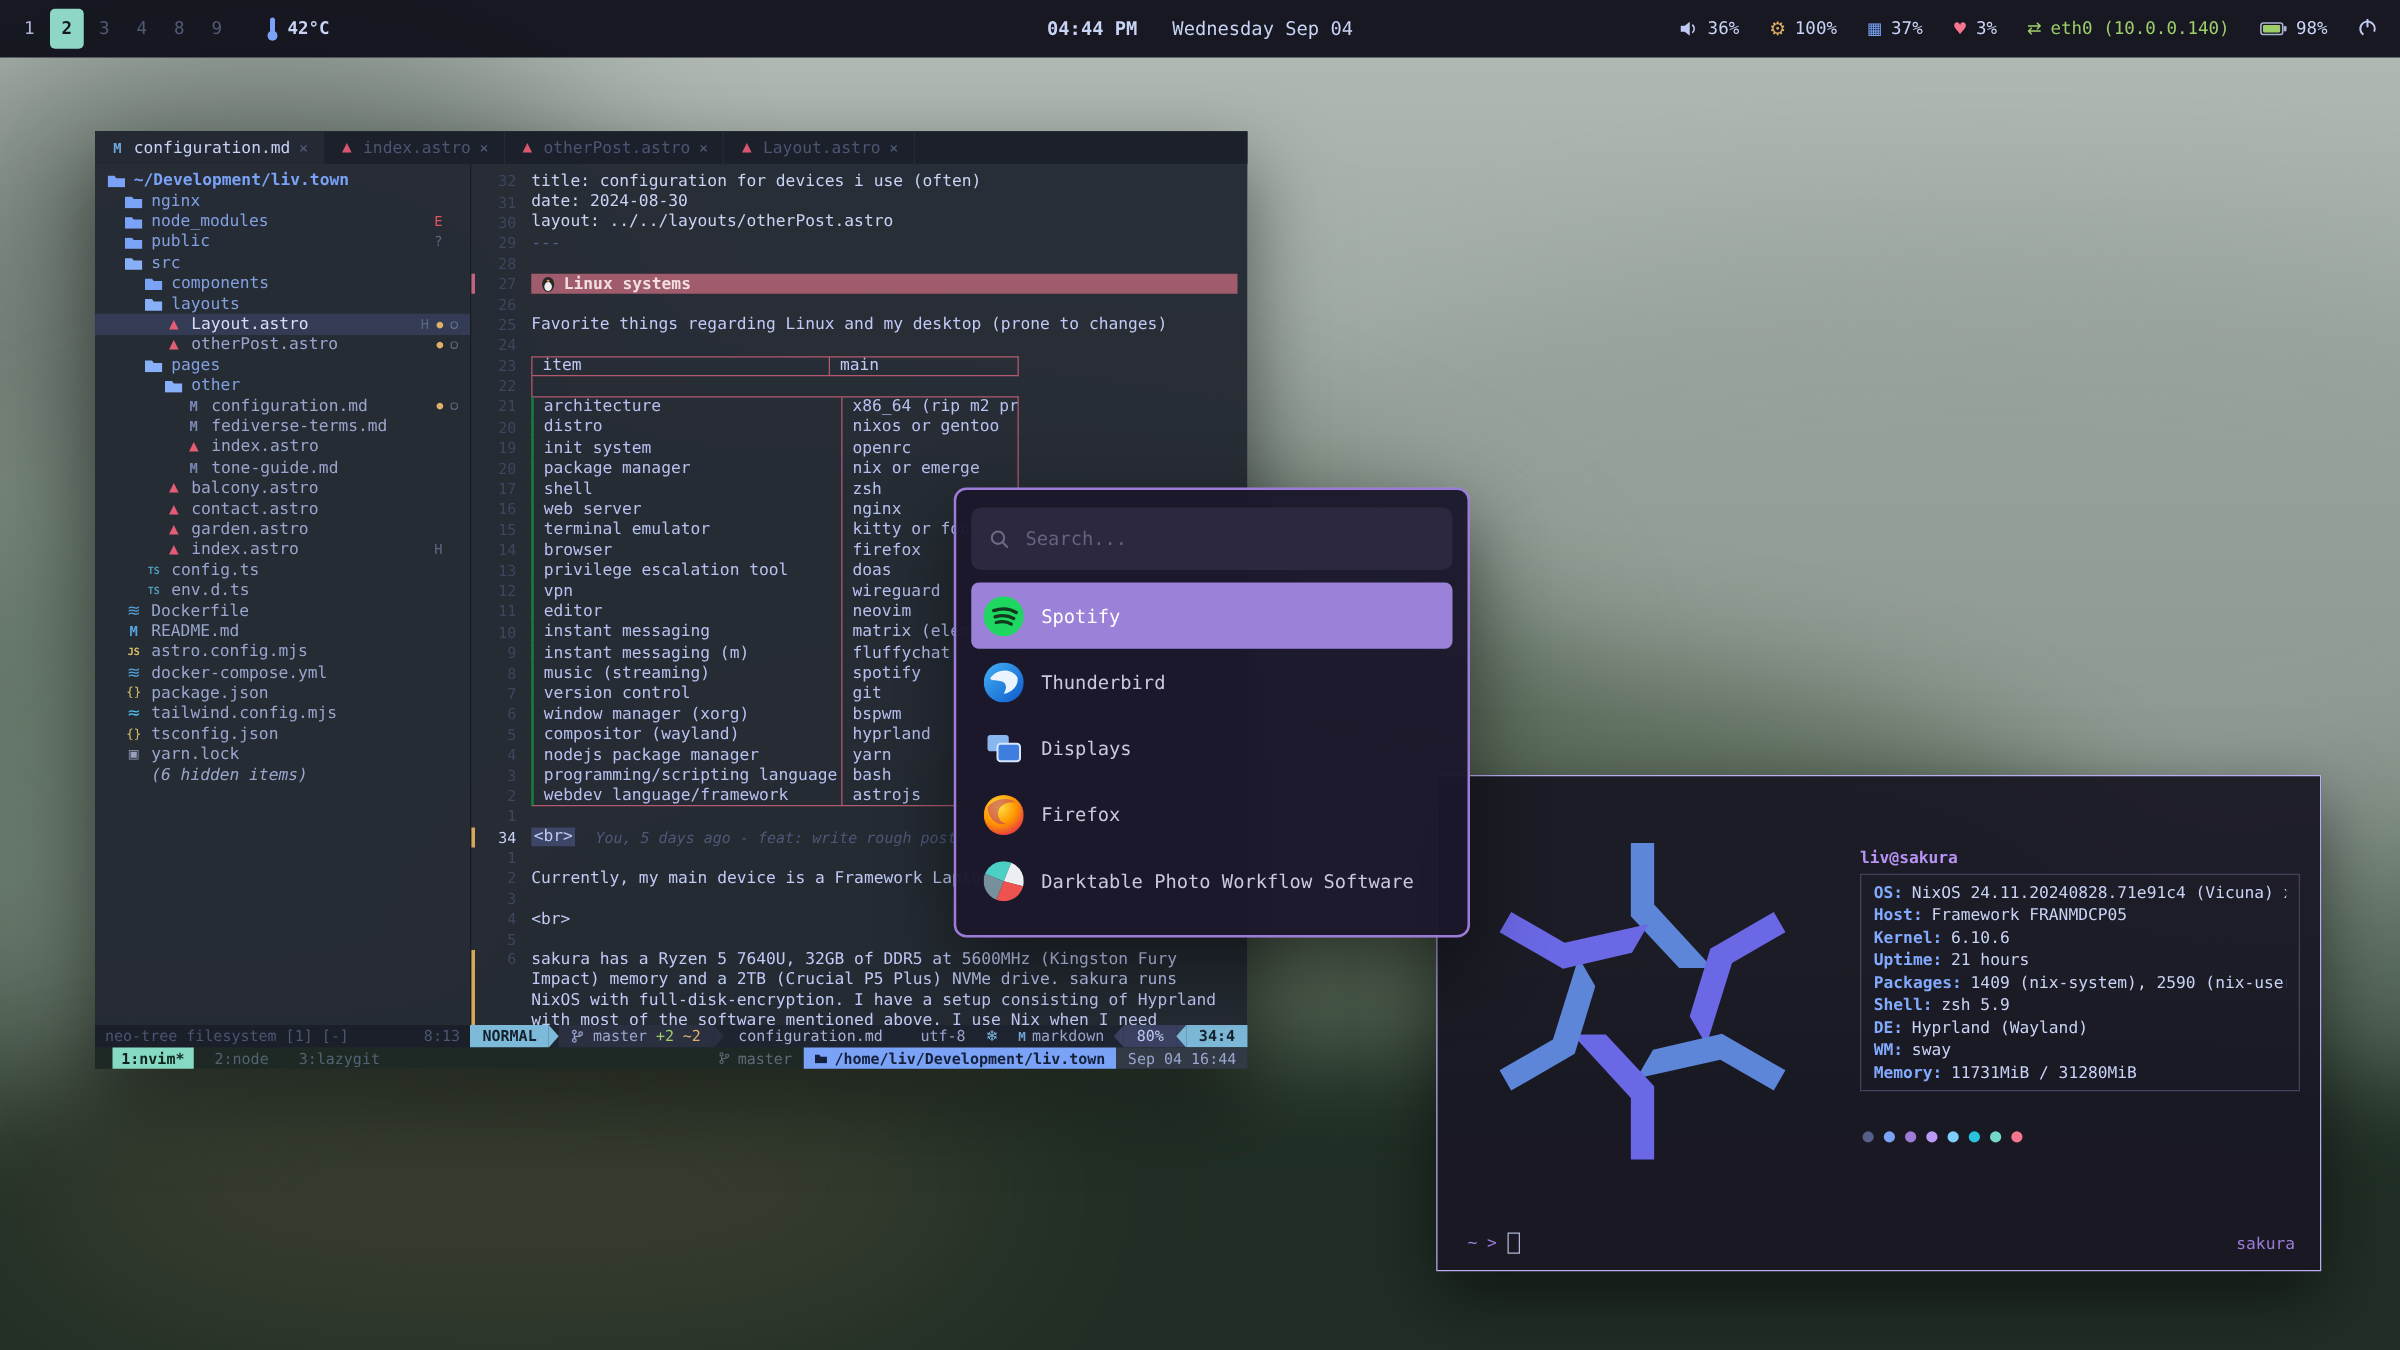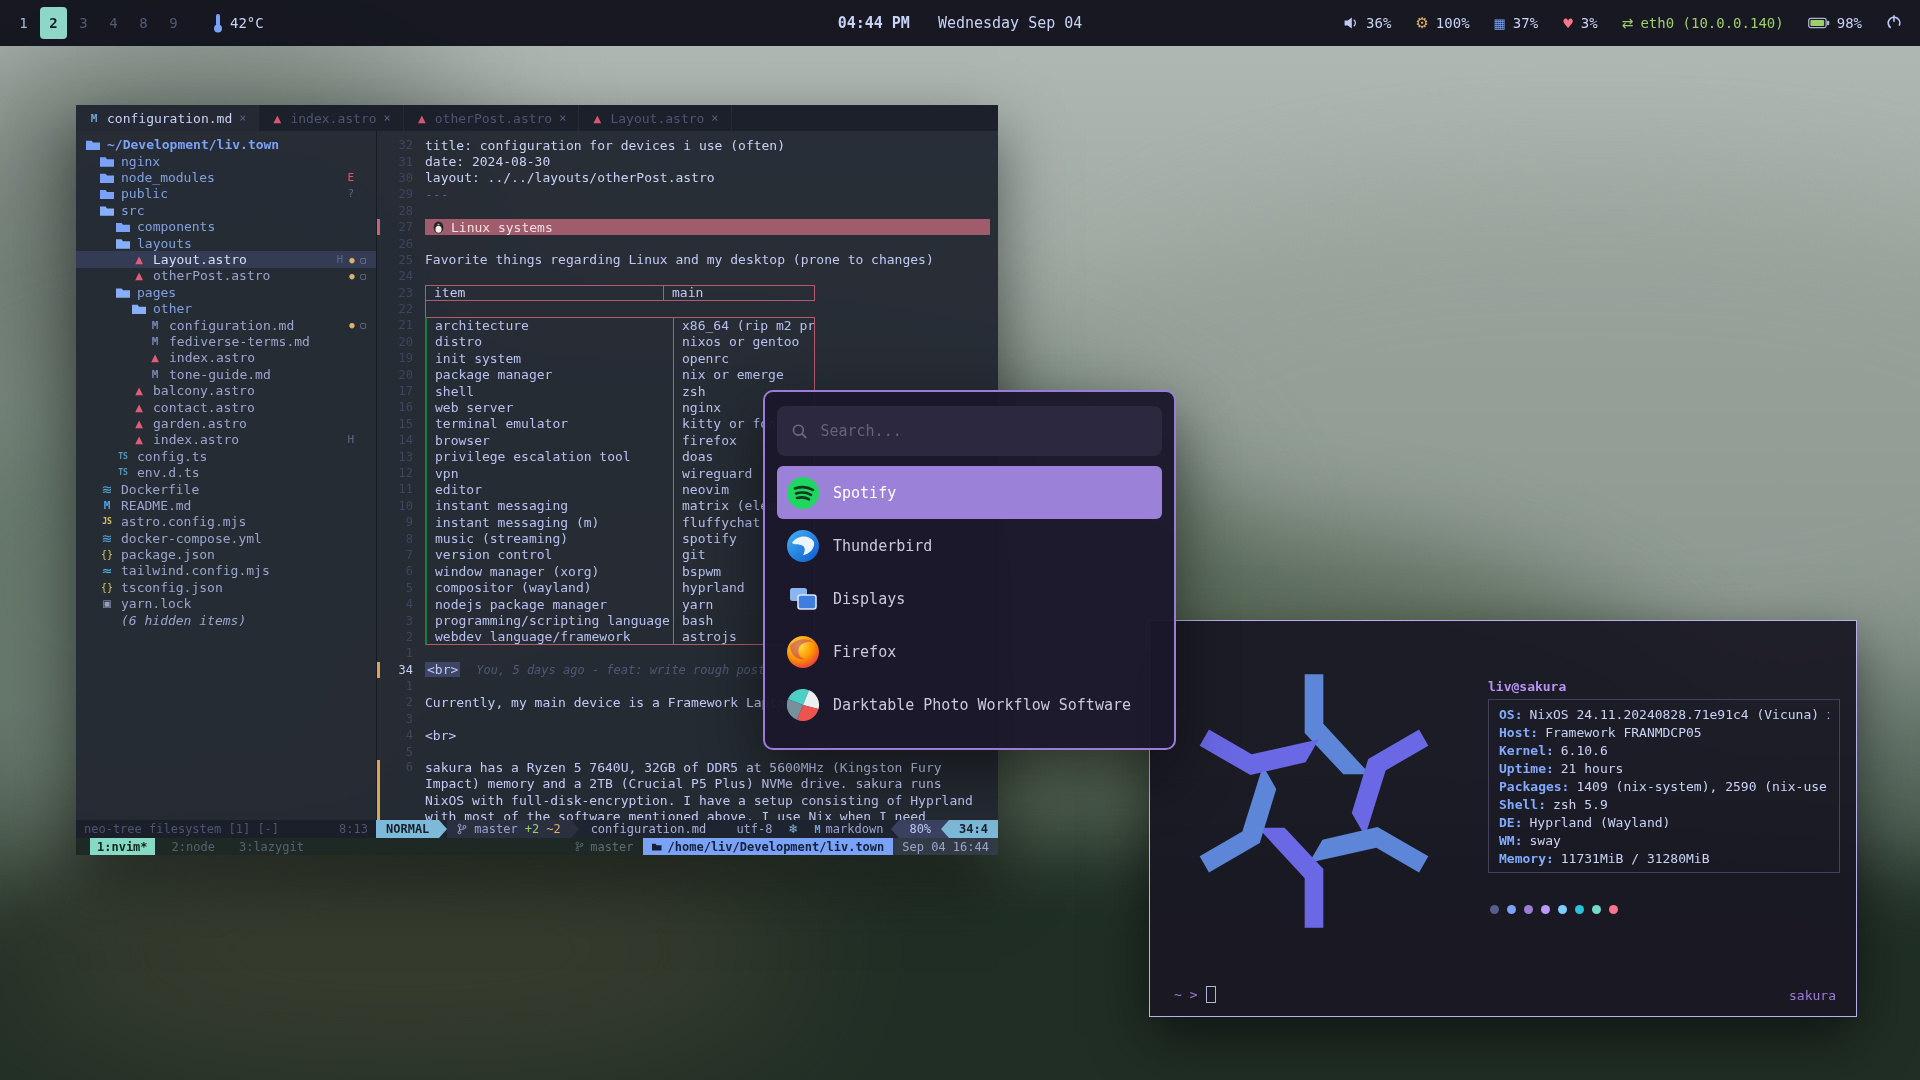--- a/index.html
+++ b/index.html
@@ -12,21 +12,21 @@
   .mtn3{left:18%;top:48%;width:70%;height:40%;background:#51624f;filter:blur(50px);opacity:.8;}
   .ground{left:-5%;bottom:-14%;width:115%;height:36%;background:#202e25;filter:blur(40px);border-radius:30%;}
   .shade{left:-4%;top:2%;width:30%;height:42%;background:#414f46;filter:blur(70px);opacity:.55;}
   .warm{left:0;bottom:0;width:42%;height:24%;background:#55503b;filter:blur(80px);opacity:.45;}
   
   .topbar{position:absolute;left:0;top:0;right:0;height:46px;background:rgba(17,18,27,.96);display:flex;align-items:center;z-index:50;color:#c8d3f5;font-size:14px;padding:0 10px;gap:16px;box-sizing:border-box;}
   .ws{display:flex;gap:3px;}
   .ws-chip{width:27px;height:32px;display:flex;align-items:center;justify-content:center;border-radius:4px;color:#525b76;}
   .ws-lit{color:#aeb6d6;}
   .ws-active{background:#8ed7c6;color:#141a24;font-weight:bold;}
-  .temp{display:flex;align-items:center;gap:7px;margin-left:10px;}
+  .temp{display:flex;align-items:center;gap:7px;margin-left:10px;font-weight:bold;}
   .clock{position:absolute;left:50%;transform:translateX(-50%);display:flex;gap:28px;font-size:15px;}
   .clock .tme{font-weight:bold;}
   .modules{margin-left:auto;display:flex;align-items:center;gap:24px;}
   .mod{display:flex;align-items:center;gap:7px;}
   .glyph{font-family:"DejaVu Sans","DejaVu Sans Mono",sans-serif;}
   .g-gear{color:#e0af68;font-size:15px;}
   .g-grid{color:#7aa2f7;font-size:13px;}
   .g-heart{color:#f7768e;font-size:13px;}
   .g-net{color:#9ece6a;font-size:14px;}
   .m-net{color:#9ece6a;}
@@ -74,21 +74,21 @@
   .edcol{flex:1;display:flex;flex-direction:column;min-width:0;border-left:1px solid rgba(10,12,18,.5);padding-top:6px;overflow:hidden;}
   .line{display:flex;align-items:center;height:16.4px;flex:none;}
   .sign{width:3px;margin-right:3px;flex:none;align-self:stretch;}
   .s-pink{background:#c0657a;}
   .s-orange{background:#d8a657;}
   .ln{width:30px;flex:none;text-align:right;padding-right:12px;color:#3d465f;font-size:12px;}
   .ln.cur{color:#c8d3f5;}
   .tx{white-space:pre;color:#c0caf5;}
   .fm{color:#c8d3f5;}
   .dimtx{color:#565f89;}
-  .hbar{flex:1;margin-right:8px;background:#a05c6c;color:#f2dfe2;display:flex;align-items:center;gap:7px;padding-left:8px;font-weight:normal;height:100%;}
+  .hbar{flex:1;margin-right:8px;background:#a05c6c;color:#f2dfe2;display:flex;align-items:center;gap:7px;padding-left:8px;font-weight:bold;height:100%;}
   .th{border:1px solid #b35a6e;height:100%;display:flex;align-items:center;padding:0 8px;box-sizing:border-box;color:#c0caf5;}
   .th.c1{width:239px;}
   .th.c2{width:151px;border-left:none;}
   .gaptick{width:1px;height:100%;background:#b35a6e;}
   .tline .cells{display:flex;width:390px;height:100%;border-left:2px solid #15803d;border-right:1px solid #b35a6e;box-sizing:border-box;}
   .tbl>div.tline:first-of-type .cells{border-top:1px solid #b35a6e;}
   .tbl>div.tline:last-of-type .cells{border-bottom:1px solid #b35a6e;}
   .cells .c1{width:238px;border-right:1px solid #b35a6e;padding-left:8px;display:flex;align-items:center;overflow:hidden;white-space:nowrap;color:#b7c1ef;}
   .cells .c2{flex:1;padding-left:8px;display:flex;align-items:center;overflow:hidden;white-space:nowrap;color:#b7c1ef;}
   .cursor-word{background:#3d4666;padding:0 2px;}

